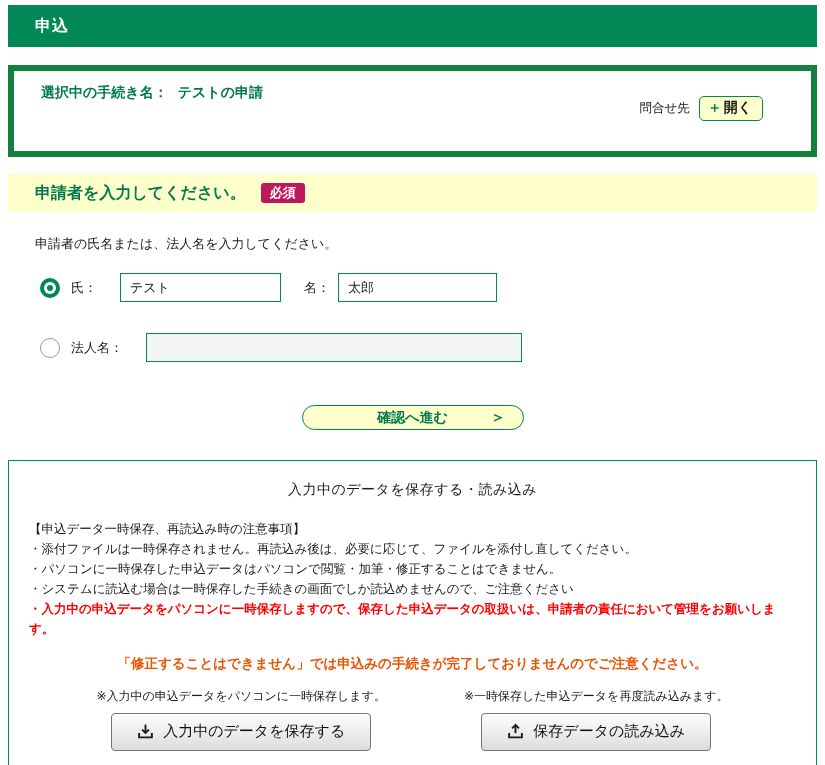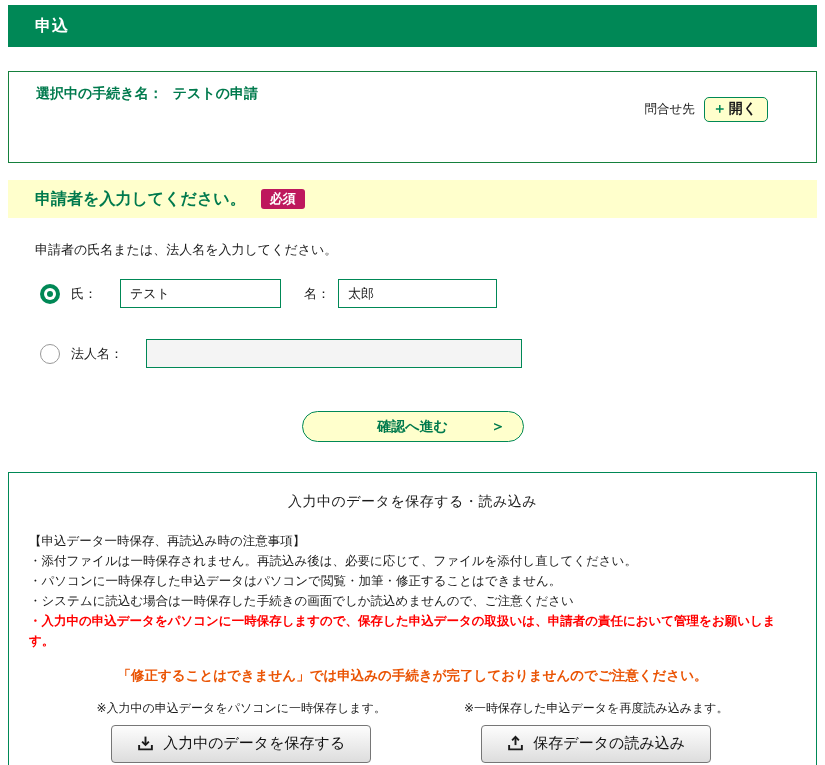--- a/index.html
+++ b/index.html
@@ -21,22 +21,22 @@
     font-size: 16px;
     font-weight: bold;
     display: flex;
     align-items: center;
     padding-left: 27px;
     letter-spacing: 1px;
   }
 
   
   .procedure-box {
-    margin-top: 24px;
-    border: 1px solid #15803d;
+    margin-top: 18px;
+    border: 6px solid #15803d;
     height: 92px;
     position: relative;
     padding: 13px 27px;
   }
   .proc-name-row { font-size: 14px; font-weight: bold; color: #007a4d; }
   .proc-name-row .proc-value { margin-left: 10px; }
   .inquiry-row {
     position: absolute;
     right: 48px;
     top: 25px;
@@ -124,21 +124,21 @@
     margin-left: 23px;
     color: #1a1a1a;
   }
   .input-last { width: 161px; }
   .input-first { width: 159px; margin-left: 8px; }
   .label-first { margin-left: 23px; }
   .input-corp { width: 376px; background: #f4f4f4; }
 
   .submit-row { margin-top: 43px; text-align: center; }
   .confirm-btn {
-    width: 222px; height: 31px;
+    width: 222px; height: 25px;
     border-radius: 16px;
     background: #ffffcc;
     border: 1.5px solid #008856;
     color: #007a4d;
     font-size: 14px;
     font-weight: bold;
     font-family: inherit;
     position: relative;
     cursor: pointer;
   }

